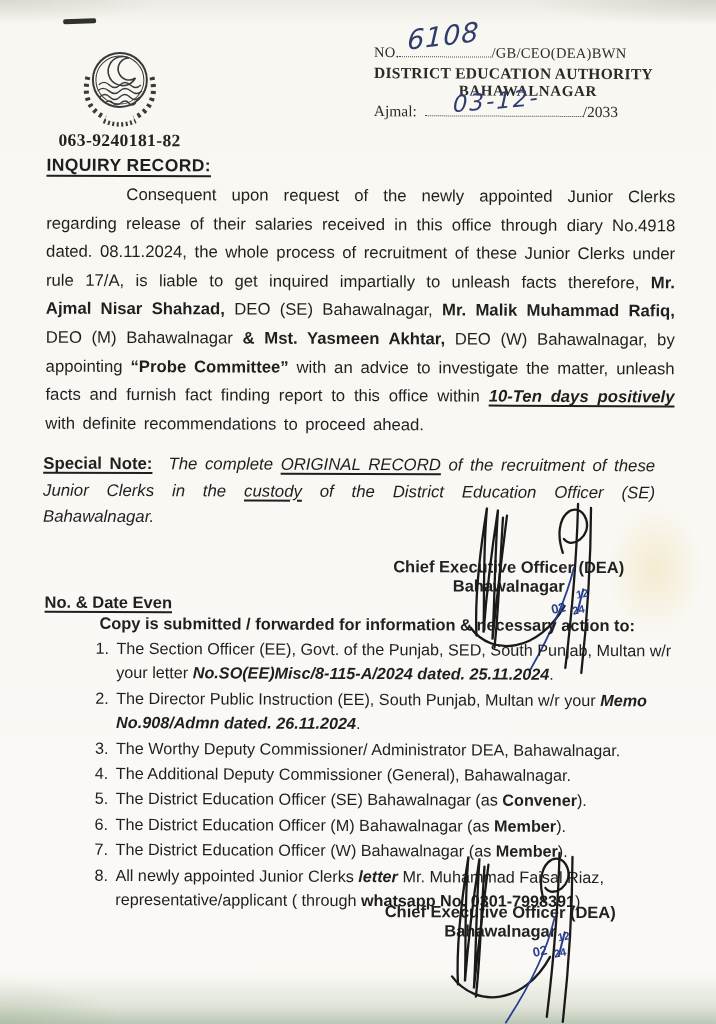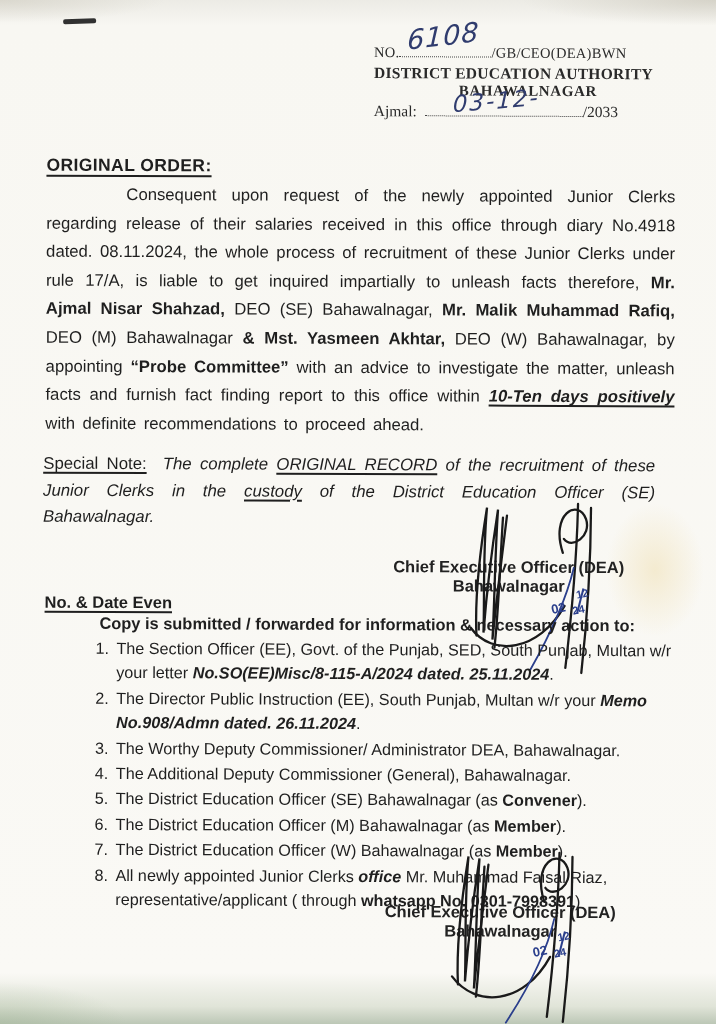--- a/index.html
+++ b/index.html
@@ -35,21 +35,21 @@
   .dated-underline{display:inline-block; position:relative; width:158px; height:14px; margin-left:8px; border-bottom:1.6px dotted #444;}
   .hw-date{position:absolute; left:28px; top:-14px; font-size:23px; transform:rotate(-5deg) skewX(-6deg); letter-spacing:2px; white-space:nowrap;}
 
   
   .doc-title{position:absolute; left:45px; top:156px; margin:0; font-size:17.5px; font-weight:bold; letter-spacing:.4px;
     text-decoration:underline; text-decoration-thickness:2px; text-underline-offset:4px;}
   .body-par{position:absolute; left:45px; top:182px; width:629px; margin:0; font-size:16.7px; line-height:28.6px;
     text-align:justify; text-indent:80px; word-spacing:2.8px;}
   .special-note{position:absolute; left:43px; top:452px; width:612px; margin:0; font-size:16.8px; line-height:26.5px;
     text-align:justify; word-spacing:1.5px;}
-  .sn-label{font-weight:normal; text-decoration:underline; text-decoration-thickness:2px; text-underline-offset:3px; margin-right:16px;}
+  .sn-label{font-weight:bold; text-decoration:underline; text-decoration-thickness:2px; text-underline-offset:3px; margin-right:16px;}
 
   
   .sig{position:absolute; width:272px; text-align:center; font-weight:bold; font-size:16.5px; line-height:19px; color:#222;}
   .sig1{left:373px; top:557px;}
   .sig2{left:366px; top:902px;}
   .sig svg.scribble{position:absolute; pointer-events:none;}
   .sig1 svg.scribble{left:42px; top:-60px;}
   .sig2 svg.scribble{left:32px; top:-56px;}
   .sig-date{position:absolute; color:var(--pen-blue); font-size:13px; font-weight:bold; transform:rotate(-12deg); white-space:nowrap;}
   .sig1 .sig-date{left:178px; top:32px;}
@@ -68,33 +68,50 @@
   .dist li{line-height:24.4px; margin-bottom:1px; padding-left:3px;}
 </style>
 </head>
 <body>
 
 <div class="page">
   <div class="tilt">
 
     <div class="artifact-dash"></div>
 
+    <div class="logo-block">
+      <svg width="140" height="80" viewBox="0 0 140 80">
+        <g fill="none" stroke="#3a3a3a">
+          <circle cx="70" cy="33" r="27" stroke-width="2"></circle>
+          <circle cx="70" cy="33" r="24" stroke-width="1"></circle>
+          <path d="M79,11 A14.5,14.5 0 1 0 85.5,31 A11,11 0 1 1 79,11 Z" stroke-width="1.6"></path>
+          <path d="M49,38 q5,-5 10.5,0 t10.5,0 t10.5,0 t10.5,0" stroke-width="1.4"></path>
+          <path d="M48,44 q5,-5 11,0 t11,0 t11,0 t11,0" stroke-width="1.4"></path>
+          <path d="M50,50 q5,-5 10,0 t10,0 t10,0 t10,0" stroke-width="1.4"></path>
+          <path d="M55,56 q5,-4 8,0 t8,0 t8,0 t7,0" stroke-width="1.3"></path>
+          <path d="M38,30 C33,50 40,64 56,71" stroke-width="5" stroke-dasharray="3 4"></path>
+          <path d="M102,30 C107,50 100,64 84,71" stroke-width="5" stroke-dasharray="3 4"></path>
+          <path d="M54,74 q16,7 32,0" stroke-width="4.5" stroke-dasharray="2 2.5"></path>
+        </g>
+      </svg>
+      <div class="phone">063-9240181-82</div>
+    </div>
 
     <div class="ref-block">
       <div class="no-line">
         <span>NO.</span><span class="no-underline"><span class="hw hw-no">6108</span></span><span>/GB/CEO(DEA)BWN</span>
       </div>
       <div class="authority1">DISTRICT EDUCATION AUTHORITY</div>
       <div class="authority2">BAHAWALNAGAR</div>
       <div class="dated-line">
         <span>Ajmal:</span><span class="dated-underline"><span class="hw hw-date">03-12-</span></span><span>/2033</span>
       </div>
     </div>
 
-    <h1 class="doc-title">ORIGINAL ORDER:</h1>
+    <h1 class="doc-title">INQUIRY RECORD:</h1>
 
     <p class="body-par"><span>Consequent upon request of the newly appointed Junior Clerks regarding release of their salaries received in this office through diary No.4918 dated. 08.11.2024, the whole process of recruitment of these Junior Clerks under rule 17/A, is liable to get inquired impartially to unleash facts therefore, </span><span style="font-weight: bold;">Mr. Ajmal Nisar Shahzad,</span><span> DEO (SE) Bahawalnagar, </span><span style="font-weight: bold;">Mr. Malik Muhammad Rafiq,</span><span> DEO (M) Bahawalnagar </span><span style="font-weight: bold;">&amp; Mst. Yasmeen Akhtar,</span><span> DEO (W) Bahawalnagar, by appointing </span><span style="font-weight: bold;">“Probe Committee”</span><span> with an advice to investigate the matter, unleash facts and furnish fact finding report to this office within </span><span style="font-weight: bold; font-style: italic; text-decoration: underline 1.5px; text-underline-offset: 3px;">10-Ten days positively</span><span> with definite recommendations to proceed ahead.</span></p>
 
     <p class="special-note"><span class="sn-label">Special Note:</span><span><span style="font-style: italic;">The complete </span><span style="font-style: italic; text-decoration: underline 1.5px; text-underline-offset: 3px;">ORIGINAL RECORD</span><span style="font-style: italic;"> of the recruitment of these Junior Clerks in the </span><span style="font-style: italic; text-decoration: underline 1.5px; text-underline-offset: 3px;">custody</span><span style="font-style: italic;"> of the District Education Officer (SE) Bahawalnagar.</span></span></p>
 
     <div class="sig sig1">
       <svg class="scribble" width="230" height="178" viewBox="0 0 230 178">
         <g fill="none" stroke="#1a1a1a" stroke-width="2.3" stroke-linecap="round">
           <path d="M62,138 C60,100 66,48 72,10 C68,55 70,100 69,135 C72,95 78,45 83,12 C80,60 80,105 78,142 C82,100 88,52 92,18"></path>
           <path d="M88,20 C85,70 84,115 80,150"></path>
@@ -114,21 +131,21 @@
       <div class="dist-head">No. &amp; Date Even</div>
       <div class="dist-sub">Copy is submitted / forwarded for information &amp; necessary action to:</div>
       <ol>
         <li><span>The Section Officer (EE), Govt. of the Punjab, SED, South Punjab, Multan w/r your letter </span><span style="font-weight: bold; font-style: italic;">No.SO(EE)Misc/8-115-A/2024 dated. 25.11.2024</span><span>.</span></li>
         <li><span>The Director Public Instruction (EE), South Punjab, Multan w/r your </span><span style="font-weight: bold; font-style: italic;">Memo No.908/Admn dated. 26.11.2024</span><span>.</span></li>
         <li><span>The Worthy Deputy Commissioner/ Administrator DEA, Bahawalnagar.</span></li>
         <li><span>The Additional Deputy Commissioner (General), Bahawalnagar.</span></li>
         <li><span>The District Education Officer (SE) Bahawalnagar (as </span><span style="font-weight: bold;">Convener</span><span>).</span></li>
         <li><span>The District Education Officer (M) Bahawalnagar (as </span><span style="font-weight: bold;">Member</span><span>).</span></li>
         <li><span>The District Education Officer (W) Bahawalnagar (as </span><span style="font-weight: bold;">Member</span><span>).</span></li>
-        <li><span>All newly appointed Junior Clerks </span><span style="font-weight: bold; font-style: italic;">office</span><span> Mr. Muhammad Faisal Riaz, representative/applicant ( through </span><span style="font-weight: bold;">whatsapp No. 0301-7998391</span><span>)</span></li>
+        <li><span>All newly appointed Junior Clerks </span><span style="font-weight: bold; font-style: italic;">letter</span><span> Mr. Muhammad Faisal Riaz, representative/applicant ( through </span><span style="font-weight: bold;">whatsapp No. 0301-7998391</span><span>)</span></li>
       </ol>
     </div>
 
     <div class="sig sig2">
       <svg class="scribble" width="230" height="178" viewBox="0 0 230 178">
         <g fill="none" stroke="#1a1a1a" stroke-width="2.3" stroke-linecap="round">
           <path d="M62,138 C60,100 66,48 72,10 C68,55 70,100 69,135 C72,95 78,45 83,12 C80,60 80,105 78,142 C82,100 88,52 92,18"></path>
           <path d="M88,20 C85,70 84,115 80,150"></path>
           <path d="M56,130 C80,162 128,158 154,110"></path>
           <path d="M148,55 C135,16 163,0 171,21 C177,38 157,52 149,41"></path>

